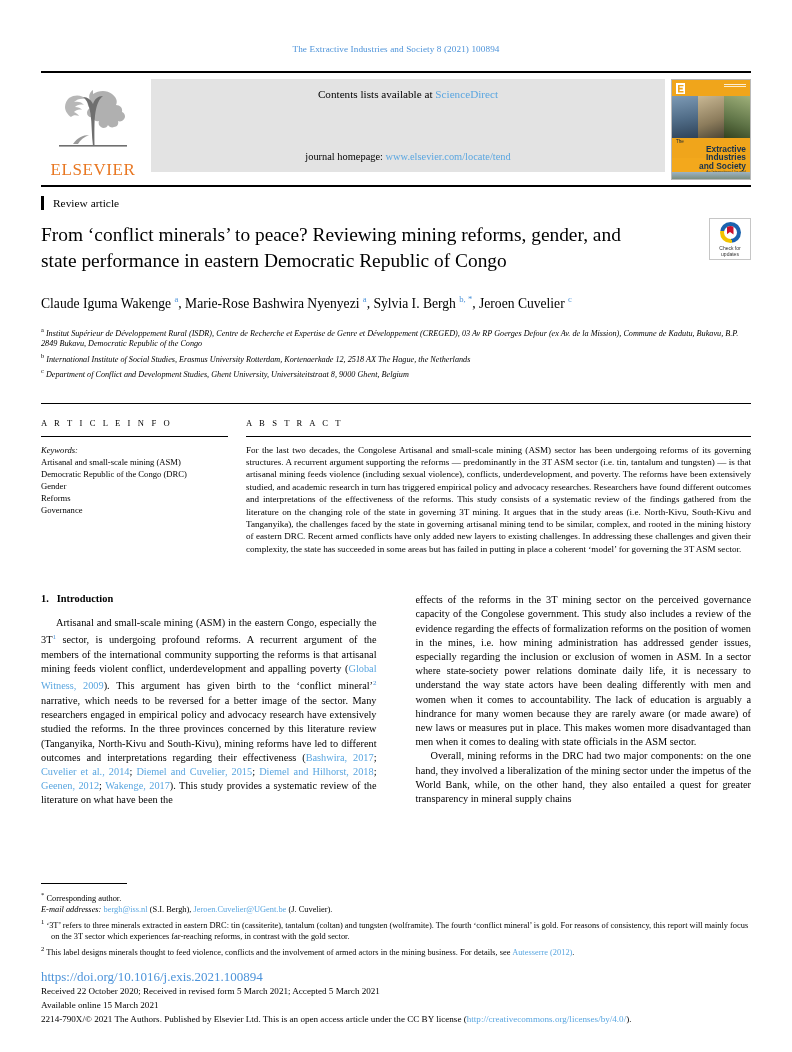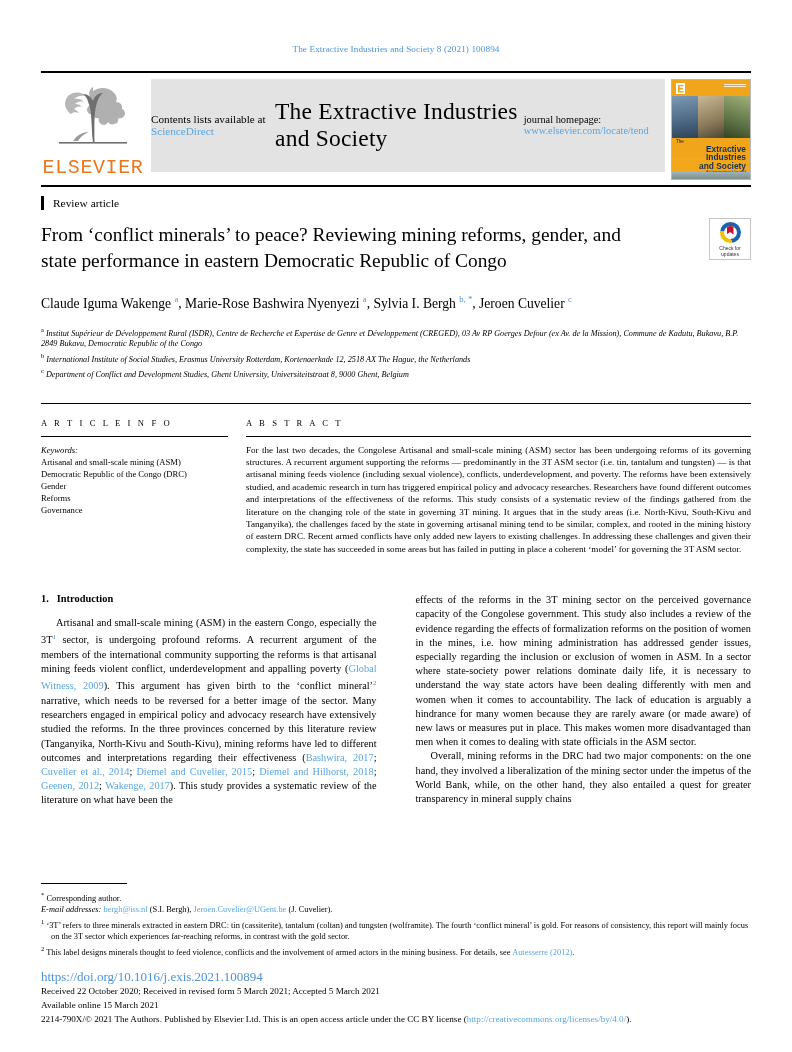--- a/index.html
+++ b/index.html
@@ -48,33 +48,33 @@
     width: 104px;
     flex: 0 0 104px;
     display: flex;
     flex-direction: column;
     justify-content: flex-end;
     align-items: center;
     padding-bottom: 2px;
   }
   .tree-svg { display:block; }
   .elsevier-word {
-    font-family: Liberation Mono, monospace;
-    font-size: 20px;
+    font-family: Liberation Serif, serif;
+    font-size: 17px;
     letter-spacing: 0.6px;
     color: #e87722;
     line-height: 1;
     margin-top: 11px;
   }
   .masthead-center {
     flex: 1 1 auto;
     background: #e3e3e3;
     margin: 0 6px 8px 6px;
     display: flex;
-    flex-direction: row;
+    flex-direction: column;
     justify-content: space-between;
     align-items: center;
     padding: 9px 0 10px 0;
     box-sizing: border-box;
   }
   .contents-line {
     font-size: 11.2px;
   }
   .journal-title-big {
     font-size: 23.5px;
@@ -271,21 +271,20 @@
         </g>
         <rect x="10" y="57" width="68" height="1.6" fill="#6f6f6f"></rect>
       </svg>
       <div class="elsevier-word">ELSEVIER</div>
     </div>
 
     <div class="masthead-center">
       <div class="contents-line">
         <span>Contents lists available at </span><span class="link">ScienceDirect</span>
       </div>
-      <div class="journal-title-big">The Extractive Industries and Society</div>
       <div class="homepage-line">
         <span>journal homepage: </span><span class="link">www.elsevier.com/locate/tend</span>
       </div>
     </div>
 
     <div class="cover-thumb">
       <div class="cover-top-bar"></div>
       <div class="cover-els-mark"></div>
       <div class="cover-small-text"></div>
       <div class="cover-photo-strip">

